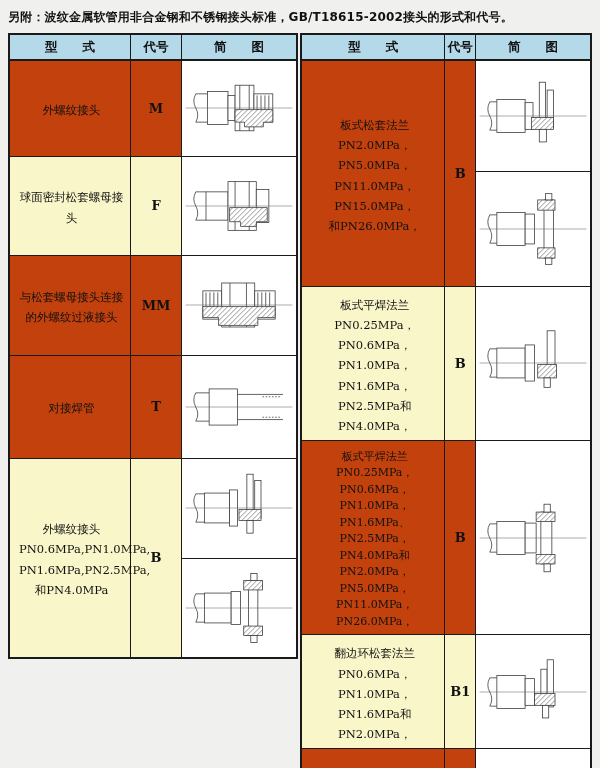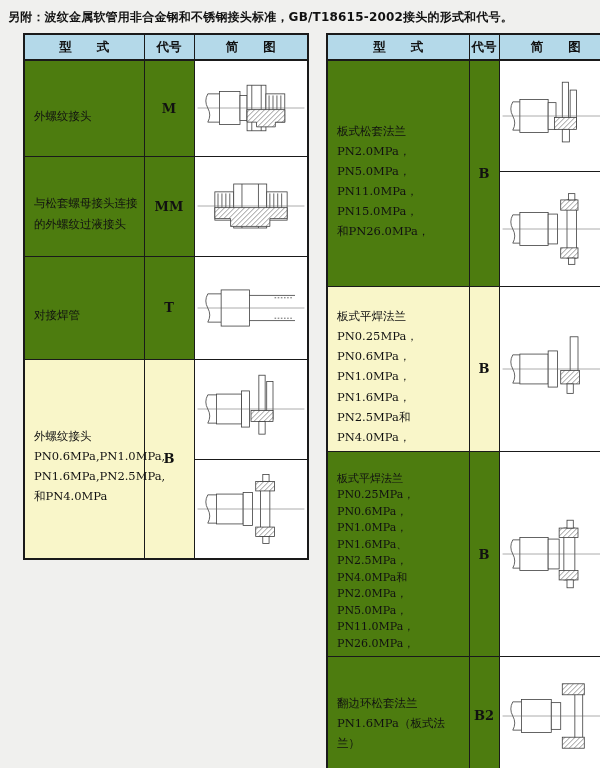--- a/index.html
+++ b/index.html
@@ -25,44 +25,43 @@
     white-space:nowrap;
   }
   .tables{
     display:flex;
     gap:2px;
     padding:0 8px;
     align-items:flex-start;
   }
   table{
     border-collapse:collapse;
-    background:#4d7c0f;
+    background:#c2410c;
     border:2px solid var(--border);
     table-layout:fixed;
-    margin-left:15px;
   }
   table.left{width:290px;}
   table.right{width:292px;}
   td,th{border:1px solid var(--border);padding:0;}
   th{
     background:var(--header-bg);
     font-size:12.5px;
     font-weight:bold;
     height:26px;
     border-bottom:2px solid var(--border);
     font-family:"DejaVu Serif",serif;
   }
   td.type{
     font-size:11.5px;
     font-family:"DejaVu Serif",serif;
-    padding:19px 6px 4px 9px;
+    padding:8px 6px 4px 9px;
     white-space:pre-line;
     line-height:1.75;
     vertical-align:middle;
-    text-align:left;
+    text-align:center;
   }
   td.type.dense{line-height:1.5;font-size:11px;}
   td.code{
     text-align:center;
     vertical-align:middle;
     font-family:"DejaVu Serif",serif;
     font-size:13px;
     font-weight:600;
   }
   tr.hl td.type, tr.hl td.code{background:var(--hl-bg);}
@@ -120,20 +119,40 @@
                 <rect x="56" y="29" width="9" height="32" fill="#fff" stroke="#3b3b3b" stroke-width="1"></rect>
                 <rect x="65" y="16" width="24" height="58" fill="#fff" stroke="#3b3b3b" stroke-width="1"></rect>
                 <line x1="71" y1="16" x2="71" y2="74" stroke="#3b3b3b" stroke-width="1"></line>
                 <line x1="83" y1="16" x2="83" y2="74" stroke="#3b3b3b" stroke-width="1"></line>
                 <rect x="89" y="27" width="24" height="36" fill="#fff" stroke="#3b3b3b" stroke-width="1"></rect>
                 <line x1="93" y1="29" x2="93" y2="61" stroke="#3b3b3b" stroke-width="1"></line>
                 <line x1="98" y1="29" x2="98" y2="61" stroke="#3b3b3b" stroke-width="1"></line>
                 <line x1="103" y1="29" x2="103" y2="61" stroke="#3b3b3b" stroke-width="1"></line>
                 <line x1="108" y1="29" x2="108" y2="61" stroke="#3b3b3b" stroke-width="1"></line>
                 <path d="M65,47 h48 v16 h-12 v6 h-24 v-6 h-12 z" fill="url(#hatch)" stroke="#3b3b3b" stroke-width="1"></path>
+                <line x1="2" y1="45" x2="138" y2="45" stroke="#666" stroke-width="0.7"></line>
+              </svg>
+            </div>
+      </td>
+    </tr>
+    <tr style="height:99px" class="hl">
+      <td class="type">球面密封松套螺母接头</td>
+      <td class="code">F</td>
+      <td class="diag">
+        <div class="dwrap">
+              <svg viewBox="0 0 140 90" width="110" height="86">
+                <path d="M15,27 q-5,9 0,18 q5,9 0,18" fill="none" stroke="#3b3b3b" stroke-width="1"></path>
+                <line x1="15" y1="27" x2="28" y2="27" stroke="#3b3b3b" stroke-width="1"></line>
+                <line x1="15" y1="63" x2="28" y2="63" stroke="#3b3b3b" stroke-width="1"></line>
+                <rect x="28" y="27" width="28" height="36" fill="#fff" stroke="#3b3b3b" stroke-width="1"></rect>
+                <rect x="56" y="14" width="36" height="62" fill="#fff" stroke="#3b3b3b" stroke-width="1"></rect>
+                <line x1="65" y1="14" x2="65" y2="76" stroke="#3b3b3b" stroke-width="1"></line>
+                <line x1="83" y1="14" x2="83" y2="76" stroke="#3b3b3b" stroke-width="1"></line>
+                <rect x="92" y="24" width="16" height="42" fill="#fff" stroke="#3b3b3b" stroke-width="1"></rect>
+                <path d="M58,47 h48 v18 h-14 v6 h-20 v-6 h-14 z" fill="url(#hatch)" stroke="#3b3b3b" stroke-width="1"></path>
                 <line x1="2" y1="45" x2="138" y2="45" stroke="#666" stroke-width="0.7"></line>
               </svg>
             </div>
       </td>
     </tr>
     <tr style="height:100px">
       <td class="type">与松套螺母接头连接的外螺纹过液接头</td>
       <td class="code">MM</td>
       <td class="diag">
         <div class="dwrap">
@@ -312,20 +331,42 @@
                 <rect x="80" y="12" width="14" height="66" fill="#fff" stroke="#3b3b3b" stroke-width="1"></rect>
                 <rect x="74" y="12" width="24" height="12" fill="url(#hatch)" stroke="#3b3b3b" stroke-width="1"></rect>
                 <rect x="74" y="66" width="24" height="12" fill="url(#hatch)" stroke="#3b3b3b" stroke-width="1"></rect>
                 <rect x="84" y="2" width="8" height="10" fill="#fff" stroke="#3b3b3b" stroke-width="1"></rect>
                 <rect x="84" y="78" width="8" height="10" fill="#fff" stroke="#3b3b3b" stroke-width="1"></rect>
                 <line x1="2" y1="45" x2="138" y2="45" stroke="#666" stroke-width="0.7"></line>
               </svg>
             </div>
       </td>
     </tr>
+    <tr style="height:112px" class="hl">
+      <td class="type">翻边环松套法兰
+PN0.6MPa，PN1.0MPa，
+PN1.6MPa和PN2.0MPa，</td>
+      <td class="code">B1</td>
+      <td class="diag">
+        <div class="dwrap">
+              <svg viewBox="0 0 140 90" width="110" height="86">
+                <path d="M15,27 q-5,9 0,18 q5,9 0,18" fill="none" stroke="#3b3b3b" stroke-width="1"></path>
+                <line x1="15" y1="27" x2="24" y2="27" stroke="#3b3b3b" stroke-width="1"></line>
+                <line x1="15" y1="63" x2="24" y2="63" stroke="#3b3b3b" stroke-width="1"></line>
+                <rect x="24" y="24" width="36" height="42" fill="#fff" stroke="#3b3b3b" stroke-width="1"></rect>
+                <rect x="60" y="28" width="12" height="34" fill="#fff" stroke="#3b3b3b" stroke-width="1"></rect>
+                <rect x="80" y="16" width="8" height="42" fill="#fff" stroke="#3b3b3b" stroke-width="1"></rect>
+                <rect x="88" y="4" width="8" height="60" fill="#fff" stroke="#3b3b3b" stroke-width="1"></rect>
+                <rect x="72" y="47" width="26" height="15" fill="url(#hatch)" stroke="#3b3b3b" stroke-width="1"></rect>
+                <rect x="82" y="62" width="8" height="16" fill="#fff" stroke="#3b3b3b" stroke-width="1"></rect>
+                <line x1="2" y1="45" x2="138" y2="45" stroke="#666" stroke-width="0.7"></line>
+              </svg>
+            </div>
+      </td>
+    </tr>
     <tr style="height:118px">
       <td class="type">翻边环松套法兰
 PN1.6MPa（板式法兰）</td>
       <td class="code">B2</td>
       <td class="diag">
         <div class="dwrap">
               <svg viewBox="0 0 140 90" width="110" height="86">
                 <path d="M15,27 q-5,9 0,18 q5,9 0,18" fill="none" stroke="#3b3b3b" stroke-width="1"></path>
                 <line x1="15" y1="27" x2="26" y2="27" stroke="#3b3b3b" stroke-width="1"></line>
                 <line x1="15" y1="63" x2="26" y2="63" stroke="#3b3b3b" stroke-width="1"></line>

